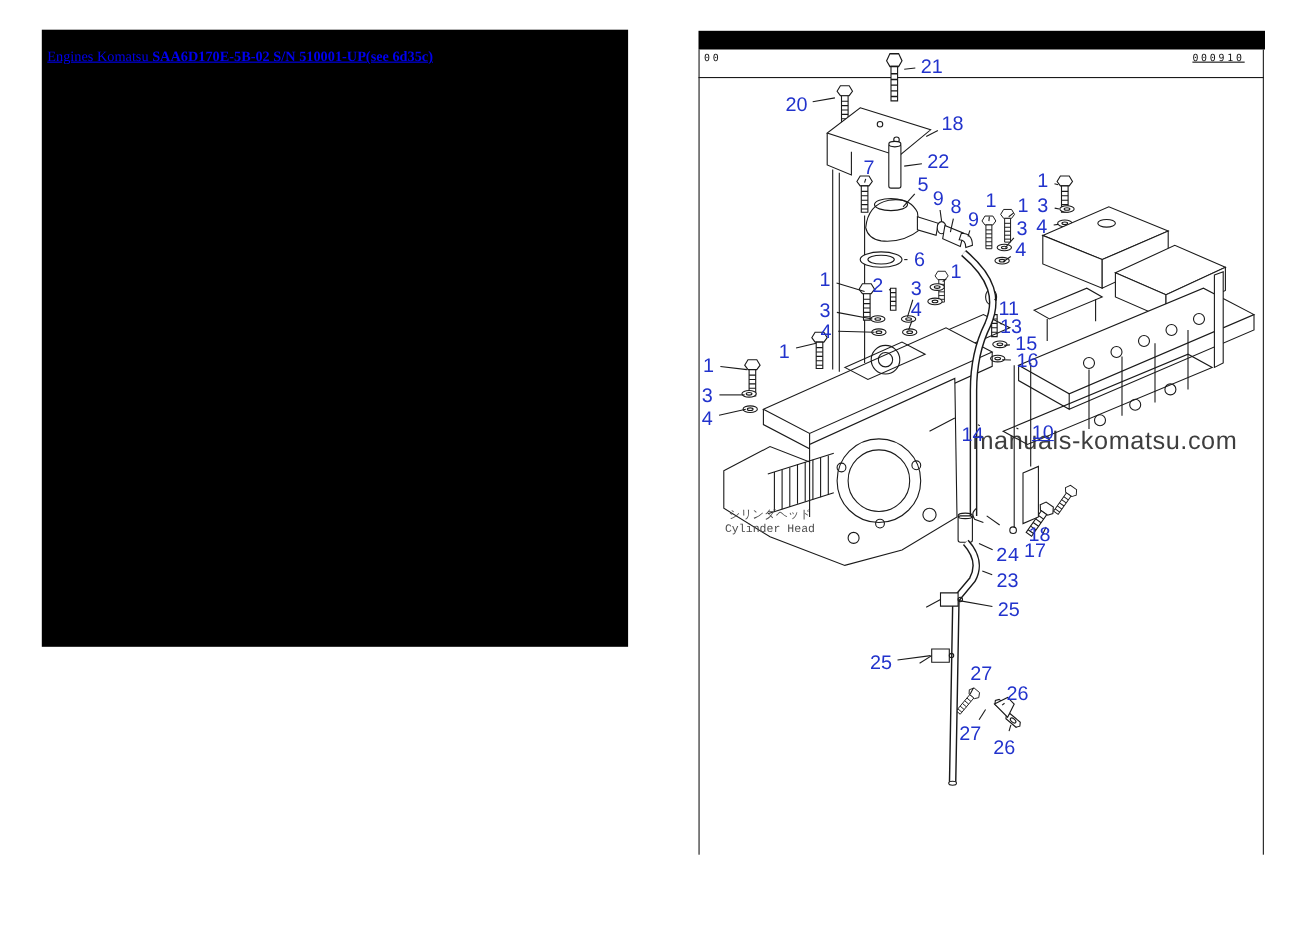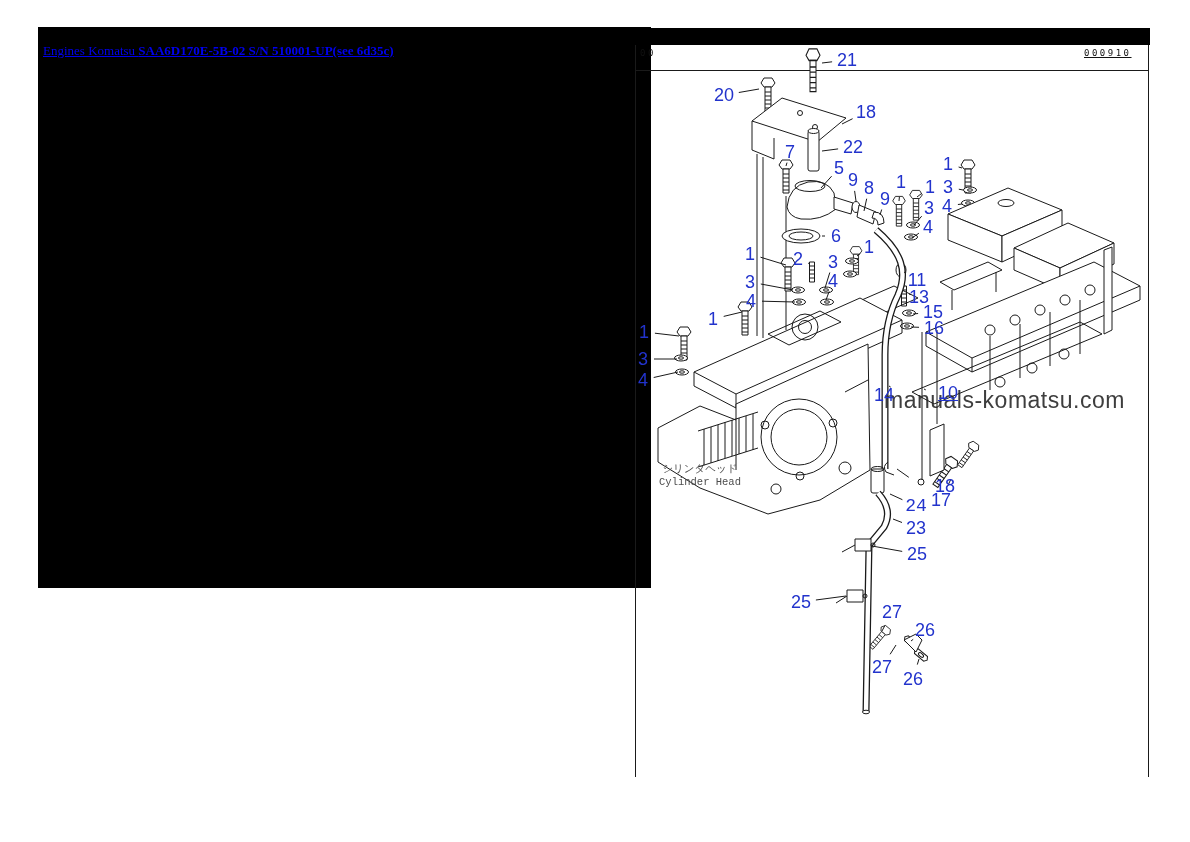--- a/index.html
+++ b/index.html
@@ -1,20 +1,20 @@
 <!DOCTYPE html>
 <html style="--callout-color: #2233cc; --link-color: #0000ee;"><head>
 <meta charset="utf-8">
 <style>
   html,body{margin:0;padding:0;background:#ffffff;}
   #screen{position:relative;width:1190px;height:842px;background:#fff;overflow:hidden;
           font-family:"Liberation Sans",sans-serif;}
 
   
-  .black-panel{position:absolute;left:38px;top:27px;width:613px;height:561px;background:#000;}
+  .black-panel{position:absolute;left:38px;top:27px;width:533px;height:561px;background:#000;}
   .catalog-link{position:absolute;left:5px;top:16px;white-space:nowrap;
                 font-family:"Liberation Serif",serif;font-size:13px;
                 color:var(--link-color,#0000ee);text-decoration:underline;cursor:pointer;}
   .catalog-link .model{font-weight:bold;}
 
   
   .page-topbar{position:absolute;left:635px;top:28px;width:515px;height:17px;background:#000;}
   .page-border{position:absolute;background:#1a1a1a;}
   #border-left{left:635px;top:45px;width:1px;height:732px;}
   #border-right{left:1148px;top:45px;width:1px;height:732px;}

